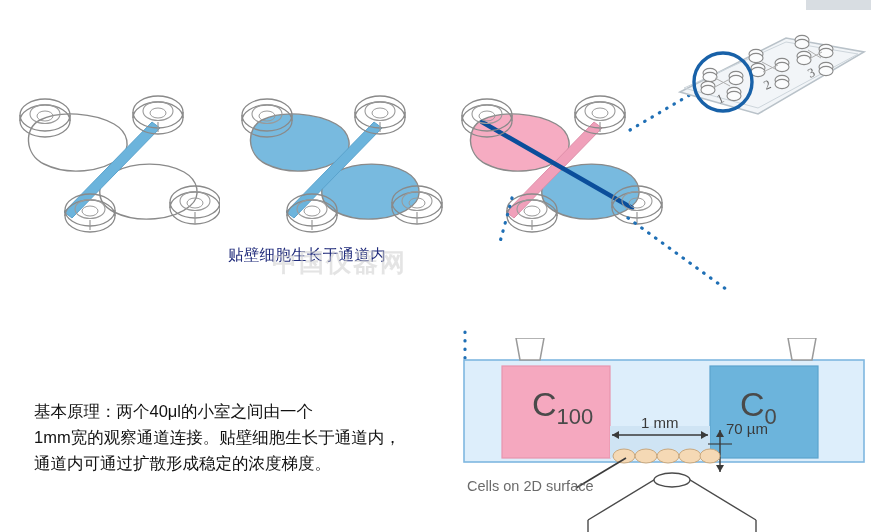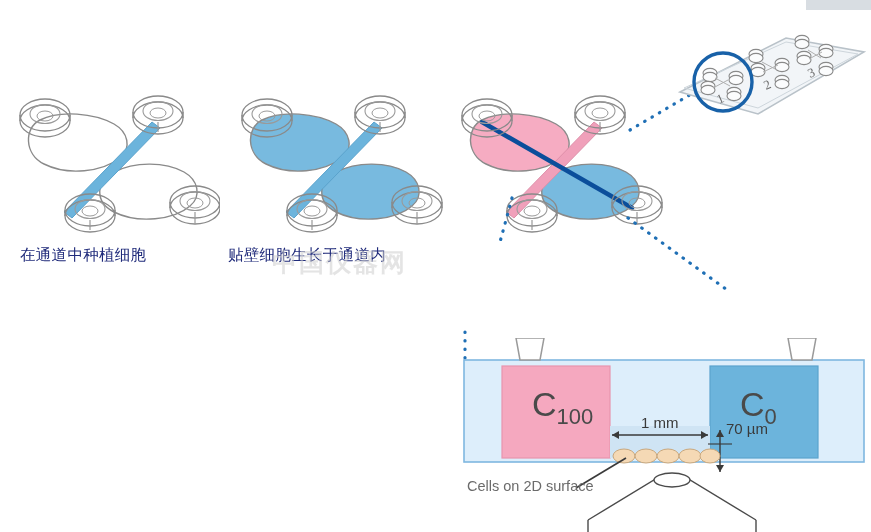--- a/index.html
+++ b/index.html
@@ -75,21 +75,20 @@
     <g transform="translate(80,130)">
         <use href="#well"></use>
       </g>
     <g transform="translate(185,122)">
         <use href="#well"></use>
       </g>
 
     <path d="M 148 42 l 0 10 M 80 140 l 0 10 M 185 132 l 0 12" stroke="#9a9a9a" stroke-width="1.2" fill="none"></path>
   </svg>
 
-  <div class="abs caption cap1 nosel">在通道中种植细胞</div>
 
   <svg class="abs" style="left:232px;top:80px;" width="215" height="165" viewBox="0 0 215 165">
     <path d="M 30 40 C 14 48 14 74 34 84 C 58 96 92 92 110 78 C 122 68 118 52 104 44 C 84 33 50 30 30 40 Z" fill="#6cb4dc" fill-opacity="0.92" stroke="#8a8a8a" stroke-width="1.4"></path>
     <path d="M 104 92 C 86 100 84 122 104 132 C 128 144 164 140 180 126 C 192 116 188 100 174 92 C 154 81 124 82 104 92 Z" fill="#6cb4dc" fill-opacity="0.92" stroke="#8a8a8a" stroke-width="1.4"></path>
     <path d="M 142 42 L 150 48 L 62 138 L 54 132 Z" fill="#6cb4dc" stroke="#5aa3cd" stroke-width="1"></path>
     <g transform="translate(35,35)">
         <use href="#well"></use>
       </g>
     <g transform="translate(148,32)">
         <use href="#well"></use>
@@ -182,20 +181,23 @@
       <path d="M 140 32 L 153 40 M 141 41 L 154 34" stroke="#b0b0b0" stroke-width="1" fill="none"></path>
     </g>
 
     <circle cx="55" cy="64" r="29" fill="none" stroke="#1861a8" stroke-width="3.4"></circle>
 
     <text x="51" y="86" font-family="Liberation Serif, serif" font-size="13" fill="#6b6b6b" transform="rotate(-24 51 86)">1</text>
     <text x="98" y="72" font-family="Liberation Serif, serif" font-size="13" fill="#6b6b6b" transform="rotate(-24 98 72)">2</text>
     <text x="142" y="60" font-family="Liberation Serif, serif" font-size="13" fill="#6b6b6b" transform="rotate(-24 142 60)">3</text>
   </svg>
 
+  <div class="abs principle nosel">基本原理：两个40μl的小室之间由一个
+1mm宽的观察通道连接。贴壁细胞生长于通道内，
+通道内可通过扩散形成稳定的浓度梯度。</div>
 
   <svg class="abs" style="left:458px;top:338px;" width="413" height="194" viewBox="0 0 413 194">
 
     <rect x="6" y="22" width="400" height="102" fill="#ddeefb" stroke="#7fb7e0" stroke-width="1.6"></rect>
 
     <rect x="44" y="28" width="108" height="92" fill="#f5a8bf" stroke="#e894ae" stroke-width="1.2"></rect>
 
     <rect x="252" y="28" width="108" height="92" fill="#6cb4dc" stroke="#5aa3cd" stroke-width="1.2"></rect>
 
     <rect x="152" y="88" width="100" height="32" fill="#cfe4f4" stroke="none"></rect>

